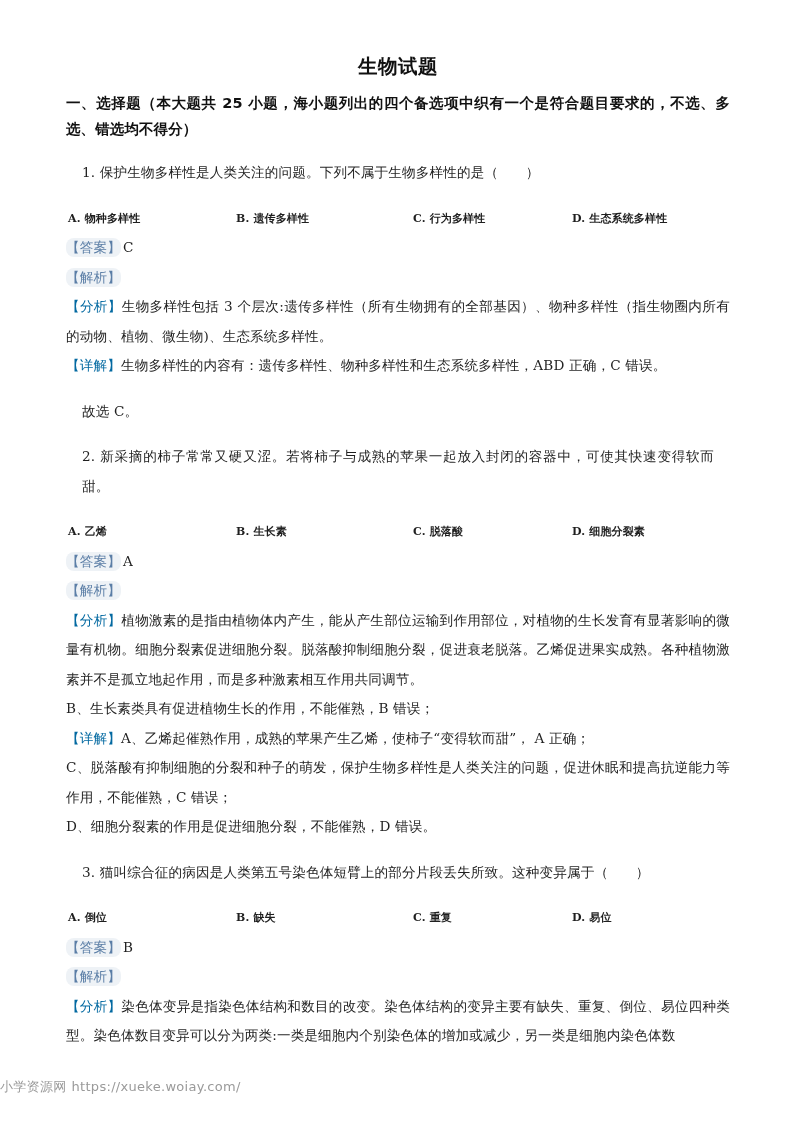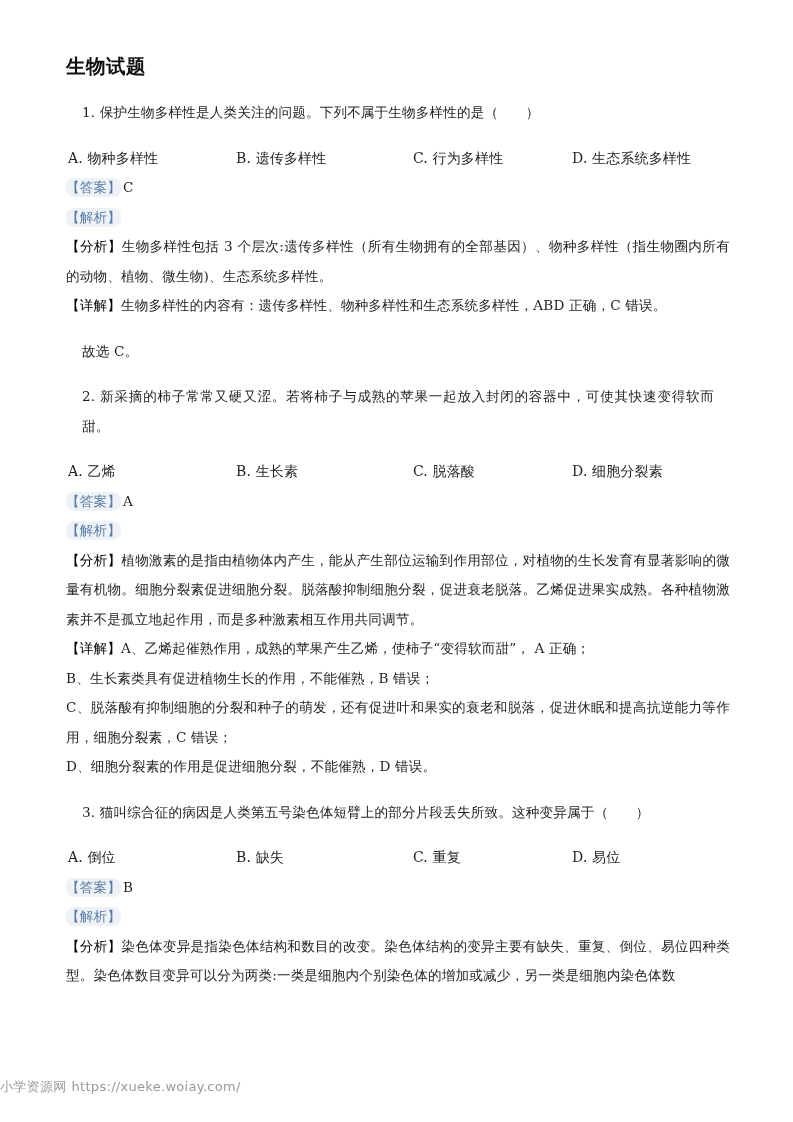--- a/index.html
+++ b/index.html
@@ -31,20 +31,21 @@
     top: 52px;
     width: 664px;
   }
 
   
   .doc-title {
     font-family: "DejaVu Sans", "Liberation Sans", sans-serif;
     font-weight: bold;
     font-size: 19.5px;
     line-height: 30px;
+    text-align: center;
     color: #101010;
     letter-spacing: 0.5px;
     margin: 0 0 8px 0;
   }
 
   
   .section-heading {
     font-family: "DejaVu Sans", "Liberation Sans", sans-serif;
     font-weight: bold;
     font-size: 14.5px;
@@ -76,24 +77,25 @@
     text-justify: inter-ideograph;
   }
 
   
   .q-stem { }
 
   
   .options {
     position: relative;
     height: 29.5px;
-    font-size: 14px;
-    line-height: 29.5px;
-    color: #1f1f1f;
-    letter-spacing: 0.15px;
+    font-size: 11px;
+    line-height: 29.5px;
+    color: #1f1f1f;
+    letter-spacing: 0.15px;
+    font-weight: bold;
   }
   .opt {
     position: absolute;
     top: 0;
     white-space: nowrap;
   }
   .opt-a { left: 2px; }
   .opt-b { left: 170px; }
   .opt-c { left: 347px; }
   .opt-d { left: 506px; }
@@ -112,21 +114,21 @@
     padding: 1px 0 2px 0;
     border-radius: 8px;
   }
   .tag-val {
     color: #1f1f1f;
     margin-left: 2px;
   }
 
   
   .inline-tag {
-    color: #000000;
+    color: #0369a1;
   }
 
   
   .watermark {
     position: absolute;
     left: 0;
     top: 1078px;
     width: 793px;
     text-align: left;
     font-family: "DejaVu Sans", "Liberation Sans", sans-serif;
@@ -138,20 +140,21 @@
   .watermark .wm-site { margin-right: 5px; }
 </style>
 </head>
 <body>
 
 <div class="page">
   <div class="content">
 
     <h1 class="doc-title">生物试题</h1>
 
+    <p class="section-heading">一、选择题（本大题共 25 小题，海小题列出的四个备选项中织有一个是符合题目要求的，不选、多选、错选均不得分）</p>
 
     <p class="line q-stem">1. 保护生物多样性是人类关注的问题。下列不属于生物多样性的是（　　）</p>
 
     <div class="options">
       <span class="opt opt-a">A. 物种多样性</span>
       <span class="opt opt-b">B. 遗传多样性</span>
       <span class="opt opt-c">C. 行为多样性</span>
       <span class="opt opt-d">D. 生态系统多样性</span>
     </div>
 
@@ -181,24 +184,24 @@
     <p class="tagline">
       <span class="tag">【答案】</span><span class="tag-val">A</span>
     </p>
 
     <p class="tagline">
       <span class="tag">【解析】</span>
     </p>
 
     <p class="para"><span class="inline-tag">【分析】</span><span>植物激素的是指由植物体内产生，能从产生部位运输到作用部位，对植物的生长发育有显著影响的微量有机物。细胞分裂素促进细胞分裂。脱落酸抑制细胞分裂，促进衰老脱落。乙烯促进果实成熟。各种植物激素并不是孤立地起作用，而是多种激素相互作用共同调节。</span></p>
 
+    <p class="para">B、生长素类具有促进植物生长的作用，不能催熟，B 错误；</p>
+
     <p class="para"><span class="inline-tag">【详解】</span><span>A、乙烯起催熟作用，成熟的苹果产生乙烯，使柿子“变得软而甜”， A 正确；</span></p>
-
-    <p class="para">B、生长素类具有促进植物生长的作用，不能催熟，B 错误；</p>
-    <p class="para">C、脱落酸有抑制细胞的分裂和种子的萌发，还有促进叶和果实的衰老和脱落，促进休眠和提高抗逆能力等作用，细胞分裂素，C 错误；</p>
+    <p class="para">C、脱落酸有抑制细胞的分裂和种子的萌发，保护生物多样性是人类关注的问题，促进休眠和提高抗逆能力等作用，不能催熟，C 错误；</p>
     <p class="para">D、细胞分裂素的作用是促进细胞分裂，不能催熟，D 错误。</p>
 
 
     <p class="line q-stem">3. 猫叫综合征的病因是人类第五号染色体短臂上的部分片段丢失所致。这种变异属于（　　）</p>
 
     <div class="options">
       <span class="opt opt-a">A. 倒位</span>
       <span class="opt opt-b">B. 缺失</span>
       <span class="opt opt-c">C. 重复</span>
       <span class="opt opt-d">D. 易位</span>

